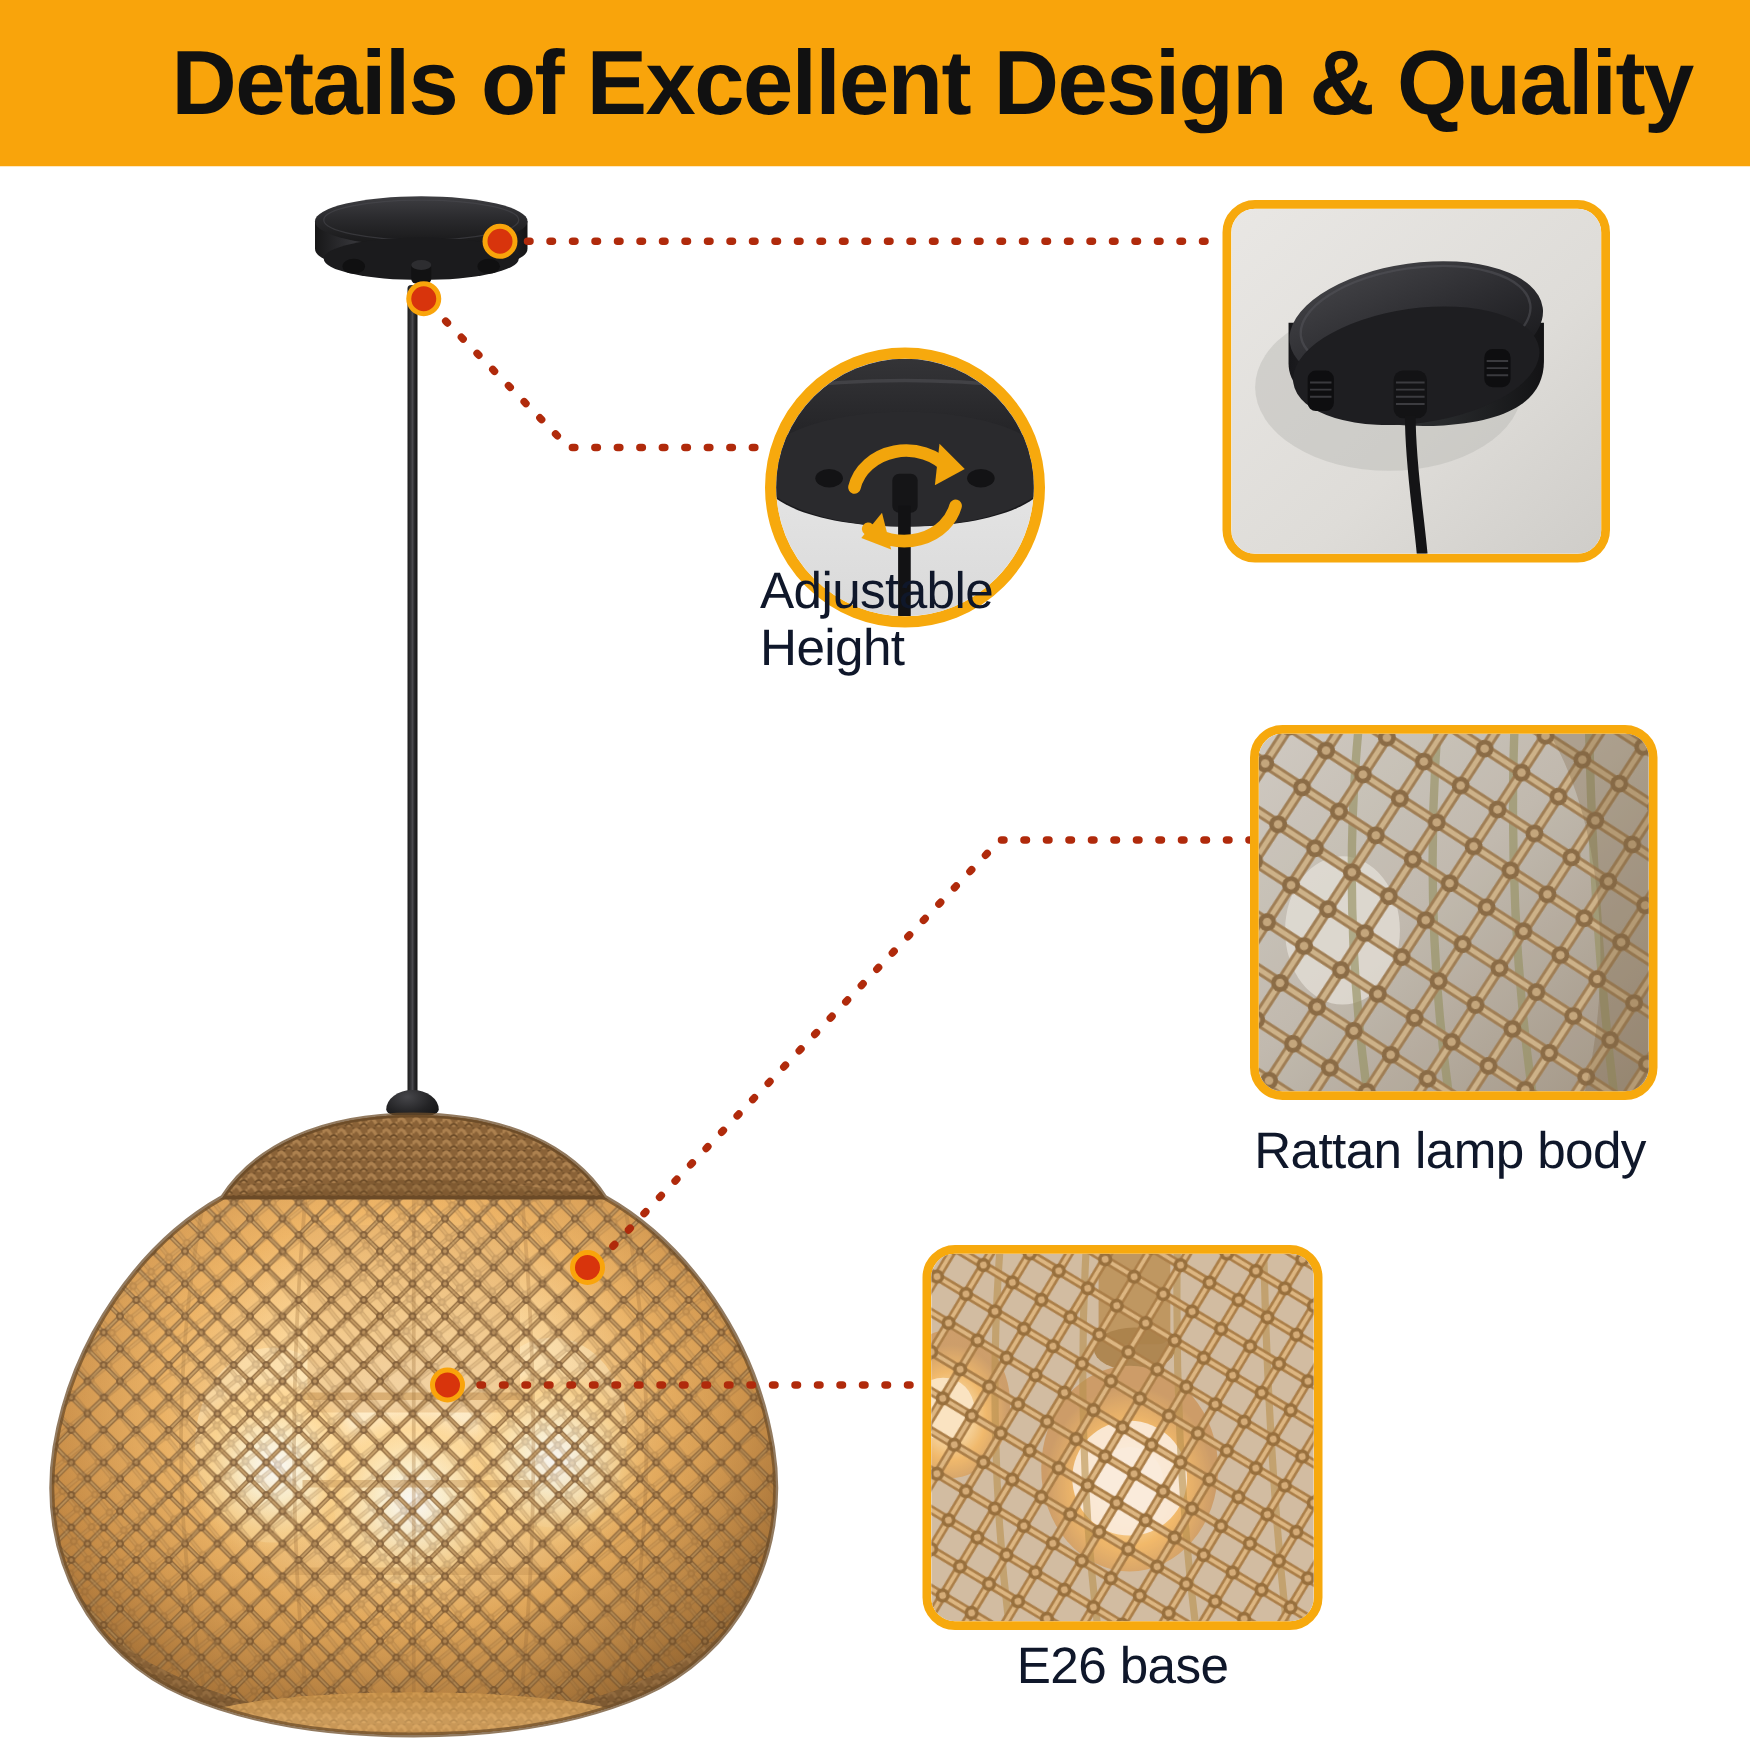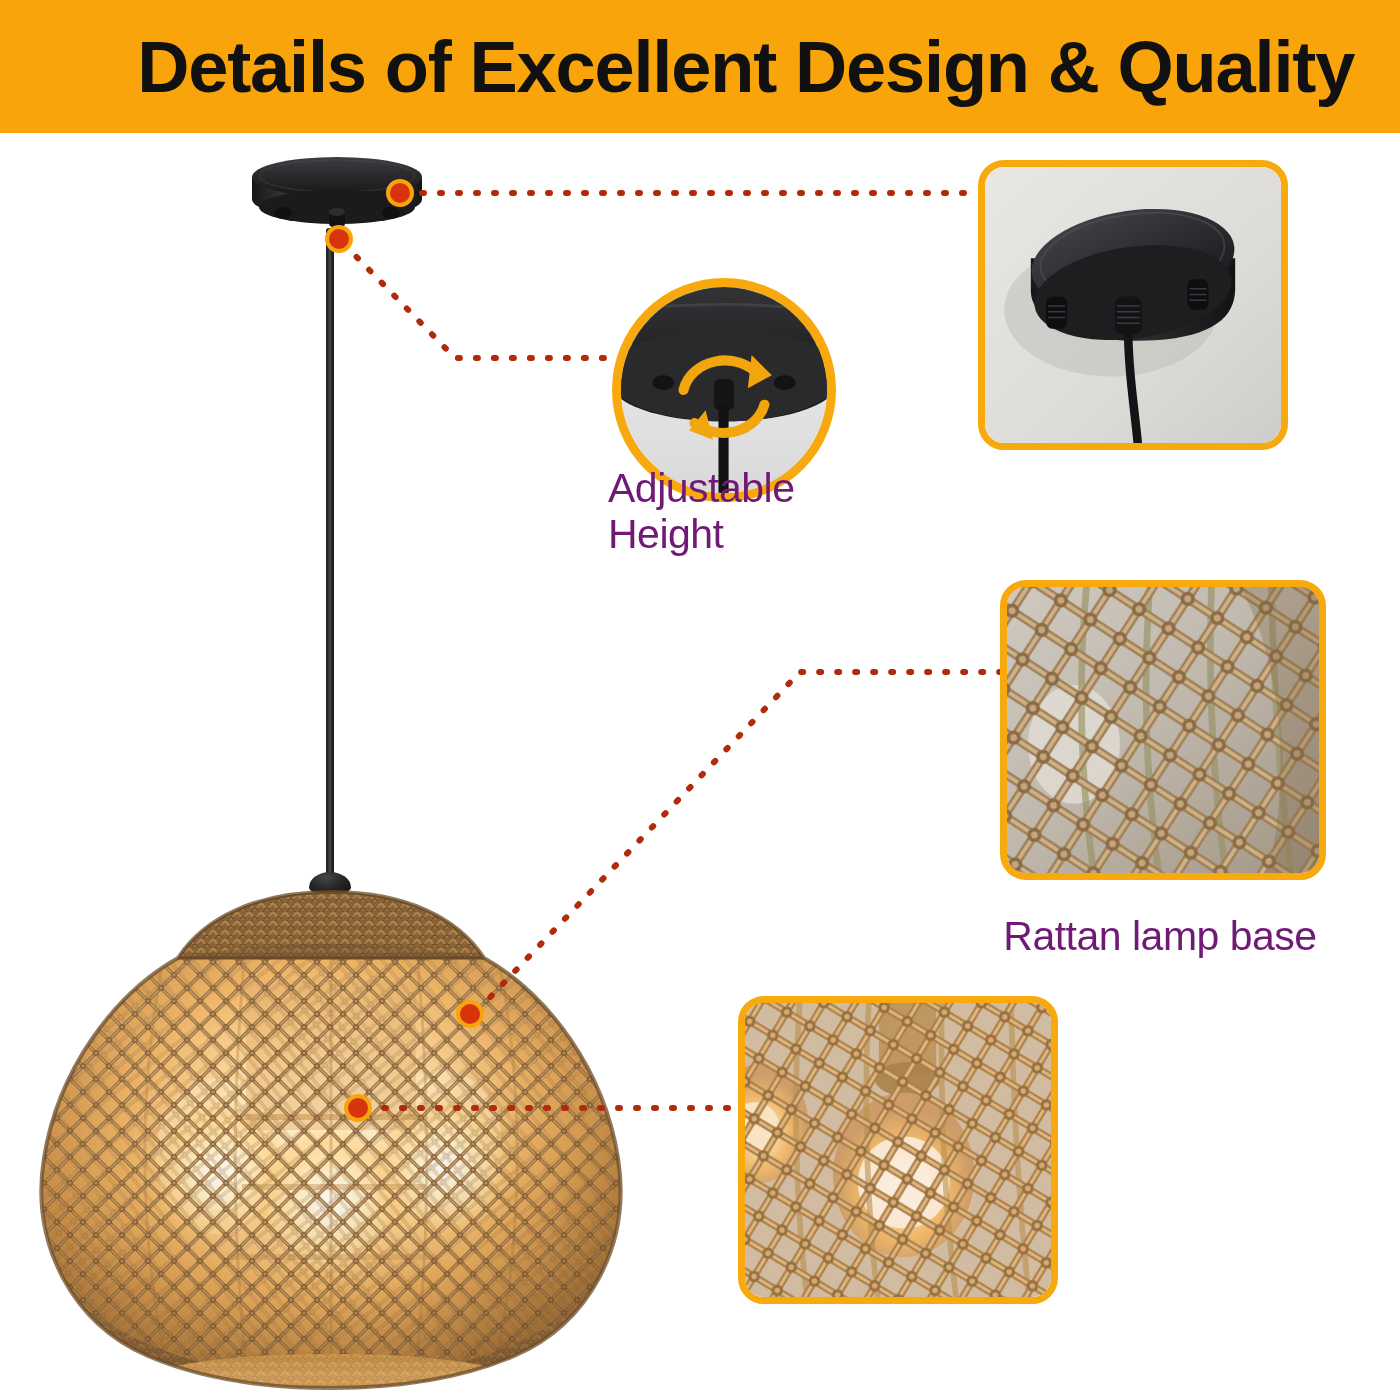--- a/index.html
+++ b/index.html
@@ -95,26 +95,25 @@
   .callout-circle {
     position: absolute;
     border: 9px solid #F7A90D;
     border-radius: 50%;
     overflow: hidden;
     box-sizing: border-box;
     background: #ffffff;
   }
   .callout-label {
     position: absolute;
-    color: #701a75;
+    color: #0f172a;
     font-size: 41px;
     line-height: 1.12;
     white-space: pre-line;
     letter-spacing: -0.5px;
-    margin-top: 16px;
   }
 
   
   .photo-fill {
     position: absolute;
     left: 0; top: 0;
     width: 100%; height: 100%;
   }
 </style>
 </head>
@@ -421,21 +420,21 @@
         <path d="M214 -10 C 210 90, 214 200, 230 310"></path>
         <path d="M276 -10 C 278 90, 284 200, 298 310"></path>
       </g>
 
       <rect x="-30" y="-30" width="400" height="380" fill="url(#rlbMesh)"></rect>
 
       <path d="M236 -10 C 286 60, 300 200, 270 310 L 340 310 L 340 -10 Z" fill="#7d6647" opacity="0.30"></path>
       <rect x="0" y="0" width="326" height="300" fill="#6b5233" opacity="0.08"></rect>
     </svg>
   </div>
-  <div class="callout-label" style="left:960px; top:898px; width:400px; text-align:center;">Rattan lamp base</div>
+  <div class="callout-label" style="left:960px; top:898px; width:400px; text-align:center;">Rattan lamp body</div>
 
   <div class="callout-card" style="left:738px; top:996px; width:320px; height:308px;">
     <svg class="photo-fill" viewBox="0 0 320 308" preserveAspectRatio="xMidYMid slice">
       <defs>
         <radialGradient id="e26Glow" cx="50%" cy="58%" r="48%">
           <stop offset="0%" stop-color="#FFFFFF"></stop>
           <stop offset="26%" stop-color="#FFF0CB"></stop>
           <stop offset="62%" stop-color="#F5C377"></stop>
           <stop offset="100%" stop-color="#C9A175"></stop>
         </radialGradient>
@@ -473,14 +472,15 @@
         <path d="M130 -10 C 124 90, 126 210, 140 318"></path>
         <path d="M206 -10 C 204 90, 208 210, 222 318"></path>
         <path d="M278 -10 C 280 90, 286 210, 298 318"></path>
       </g>
 
       <rect x="-30" y="-30" width="400" height="390" fill="url(#e26Mesh)"></rect>
 
       <rect x="0" y="0" width="320" height="308" fill="#E08B2A" opacity="0.17"></rect>
     </svg>
   </div>
+  <div class="callout-label" style="left:708px; top:1310px; width:380px; text-align:center;">E26 base</div>
 
 </div>
 
 </body></html>

